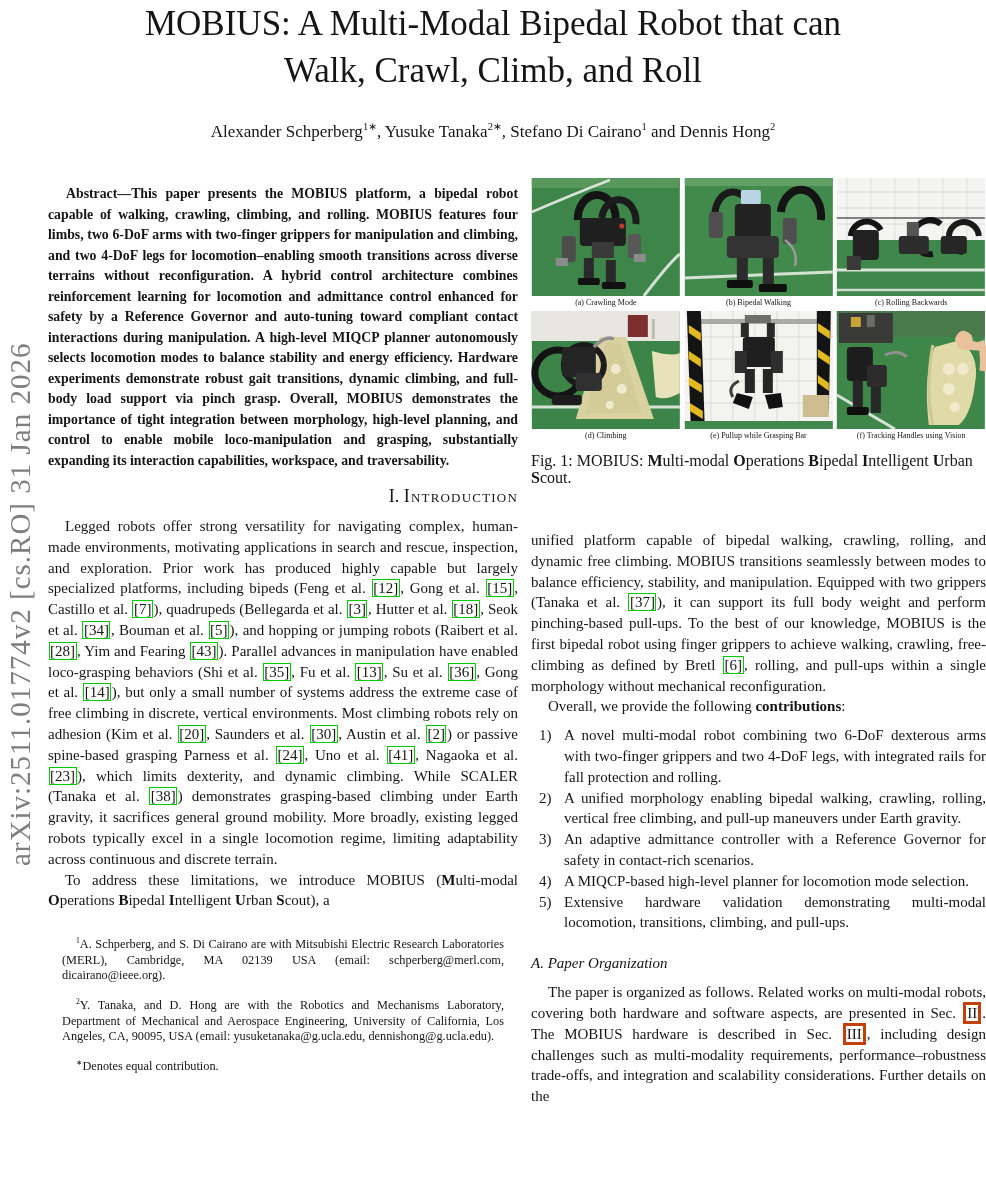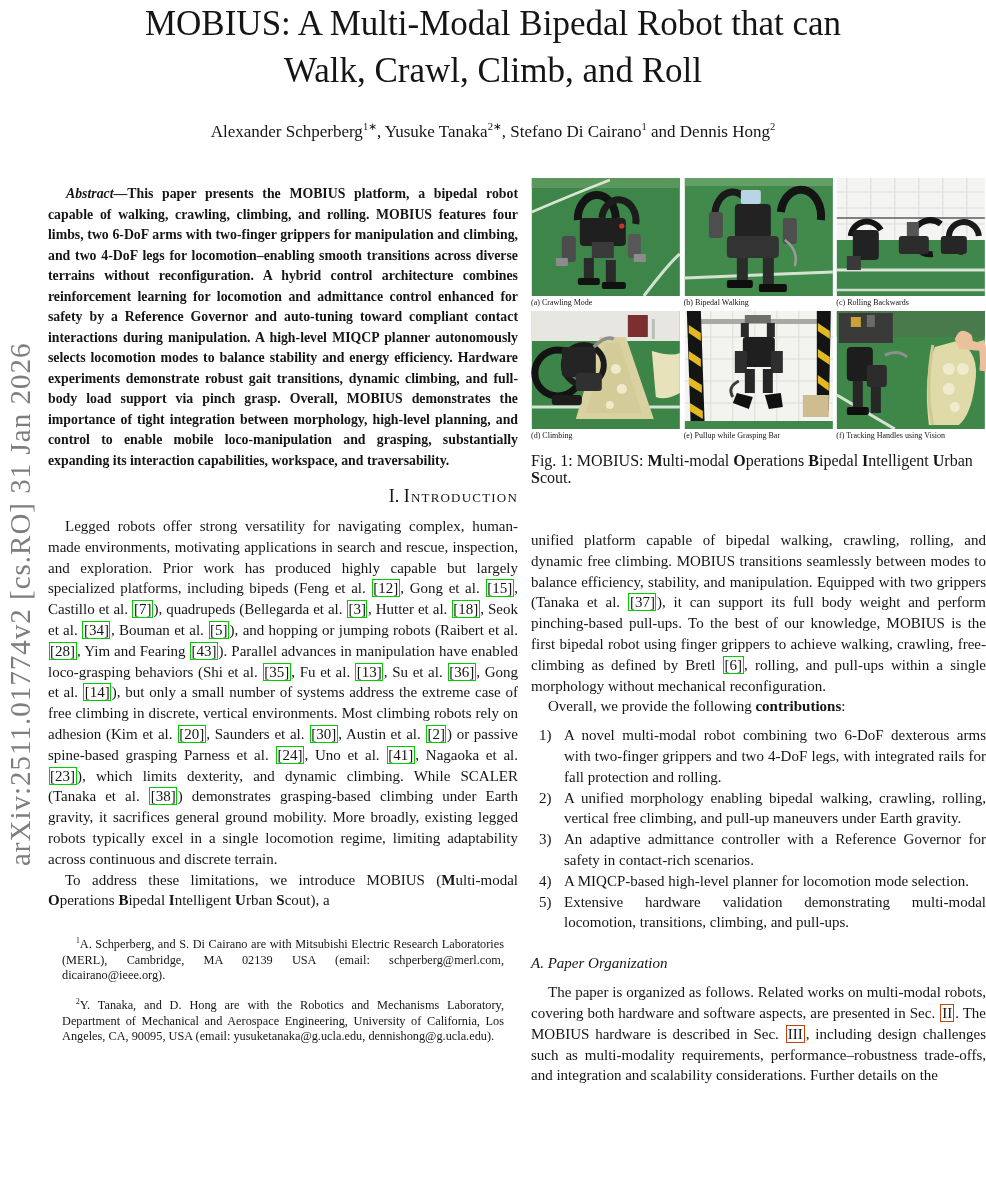--- a/index.html
+++ b/index.html
@@ -9,34 +9,34 @@
         transform:rotate(180deg);font-size:29px;color:#7e7e7e;letter-spacing:1px;
         display:flex;align-items:center;justify-content:center;}
   .paper-header{position:absolute;left:60px;top:0;width:866px;text-align:center;}
   .title{font-size:35px;line-height:1.35;font-weight:400;margin:0;}
   .authors{font-size:17px;margin-top:27px;}
   .sup, sup.gen{vertical-align:super;font-size:0.62em;line-height:0;}
   .col{position:absolute;text-align:justify;}
   .col-left{left:48px;top:184px;width:470px;}
   .col-right{left:531px;top:178px;width:455px;}
   .abstract{font-weight:bold;font-size:13.8px;line-height:20.5px;text-indent:18px;margin:0;}
-  .abstract .bi{font-style:italic;}
+  .abstract .bi{}
   .sec-heading{text-align:right;font-size:18px;font-weight:400;margin:15px 0 9px;}
   .sc{font-variant:small-caps;letter-spacing:1.2px;}
   .body-par{font-size:15px;line-height:20.8px;margin:0;text-indent:17px;}
   .no-indent{text-indent:0;}
   .cite{border:1px solid #00cc00;padding:0 0.5px;margin:0 0.5px;}
-  .secref{border:1px solid #c2410c;padding:0 1px;margin:16px 1px;}
+  .secref{border:3px solid #c2410c;padding:0 1px;margin:16px 1px;}
   .b{font-weight:bold;}
   .footnotes{margin-top:26px;font-size:12.3px;line-height:15.6px;}
   .fnote{margin:14px;text-indent:14px;}
   .fig-grid{display:grid;grid-template-columns:repeat(3,1fr);column-gap:3px;row-gap:0;}
   .subfig{margin:0;}
   .subfig svg{display:block;width:100%;height:118px;}
-  .subcap{font-size:8px;line-height:13px;margin:0 0 2px;}
+  .subcap{font-size:8px;text-align:center;line-height:13px;margin:0 0 2px;}
   .figcaption{font-size:16px;text-align:left;margin:8px 0 0;line-height:17px;}
   .after-fig{margin-top:44px;}
   ol.contrib{list-style:none;margin:8px 0 0;padding:0;counter-reset:cn;}
   ol.contrib li{counter-increment:cn;position:relative;padding-left:33px;font-size:15px;
         line-height:20.8px;margin:0;}
   ol.contrib li::before{content:counter(cn) ")";position:absolute;left:8px;}
   .subsec-heading{font-style:italic;font-weight:400;font-size:15px;margin:22px 0 10px;
         text-align:left;}
 </style>
 </head>
@@ -53,20 +53,21 @@
   </div>
 
   <div class="col col-left">
     <p class="abstract"><span class="b bi">Abstract</span>—This paper presents the MOBIUS platform, a bipedal robot capable of walking, crawling, climbing, and rolling. MOBIUS features four limbs, two 6-DoF arms with two-finger grippers for manipulation and climbing, and two 4-DoF legs for locomotion–enabling smooth transitions across diverse terrains without reconfiguration. A hybrid control architecture combines reinforcement learning for locomotion and admittance control enhanced for safety by a Reference Governor and auto-tuning toward compliant contact interactions during manipulation. A high-level MIQCP planner autonomously selects locomotion modes to balance stability and energy efficiency. Hardware experiments demonstrate robust gait transitions, dynamic climbing, and full-body load support via pinch grasp. Overall, MOBIUS demonstrates the importance of tight integration between morphology, high-level planning, and control to enable mobile loco-manipulation and grasping, substantially expanding its interaction capabilities, workspace, and traversability.</p>
     <h2 class="sec-heading">I.  <span class="sc">Introduction</span></h2>
     <p class="body-par">Legged robots offer strong versatility for navigating complex, human-made environments, motivating applications in search and rescue, inspection, and exploration. Prior work has produced highly capable but largely specialized platforms, including bipeds (Feng et al. <span class="cite">[12]</span>, Gong et al. <span class="cite">[15]</span>, Castillo et al. <span class="cite">[7]</span>), quadrupeds (Bellegarda et al. <span class="cite">[3]</span>, Hutter et al. <span class="cite">[18]</span>, Seok et al. <span class="cite">[34]</span>, Bouman et al. <span class="cite">[5]</span>), and hopping or jumping robots (Raibert et al. <span class="cite">[28]</span>, Yim and Fearing <span class="cite">[43]</span>). Parallel advances in manipulation have enabled loco-grasping behaviors (Shi et al. <span class="cite">[35]</span>, Fu et al. <span class="cite">[13]</span>, Su et al. <span class="cite">[36]</span>, Gong et al. <span class="cite">[14]</span>), but only a small number of systems address the extreme case of free climbing in discrete, vertical environments. Most climbing robots rely on adhesion (Kim et al. <span class="cite">[20]</span>, Saunders et al. <span class="cite">[30]</span>, Austin et al. <span class="cite">[2]</span>) or passive spine-based grasping Parness et al. <span class="cite">[24]</span>, Uno et al. <span class="cite">[41]</span>, Nagaoka et al. <span class="cite">[23]</span>), which limits dexterity, and dynamic climbing. While SCALER (Tanaka et al. <span class="cite">[38]</span>) demonstrates grasping-based climbing under Earth gravity, it sacrifices general ground mobility. More broadly, existing legged robots typically excel in a single locomotion regime, limiting adaptability across continuous and discrete terrain.</p>
     <p class="body-par">To address these limitations, we introduce MOBIUS (<span class="b">M</span>ulti-modal <span class="b">O</span>perations <span class="b">B</span>ipedal <span class="b">I</span>ntelligent <span class="b">U</span>rban <span class="b">S</span>cout), a</p>
     <div class="footnotes">
       <p class="fnote"><span class="sup">1</span>A. Schperberg, and S. Di Cairano are with Mitsubishi Electric Research Laboratories (MERL), Cambridge, MA 02139 USA (email: schperberg@merl.com, dicairano@ieee.org).</p>
       <p class="fnote"><span class="sup">2</span>Y. Tanaka, and D. Hong are with the Robotics and Mechanisms Laboratory, Department of Mechanical and Aerospace Engineering, University of California, Los Angeles, CA, 90095, USA (email: yusuketanaka@g.ucla.edu, dennishong@g.ucla.edu).</p>
+      <p class="fnote"><span class="sup">∗</span>Denotes equal contribution.</p>
     </div>
   </div>
 
   <div class="col col-right">
     <figure class="subfig" style="margin:0">
       <div class="fig-grid">
 
         <div class="subfig">
           <svg viewBox="0 0 148 118">
             <rect width="148" height="118" fill="#3e8549"></rect>

